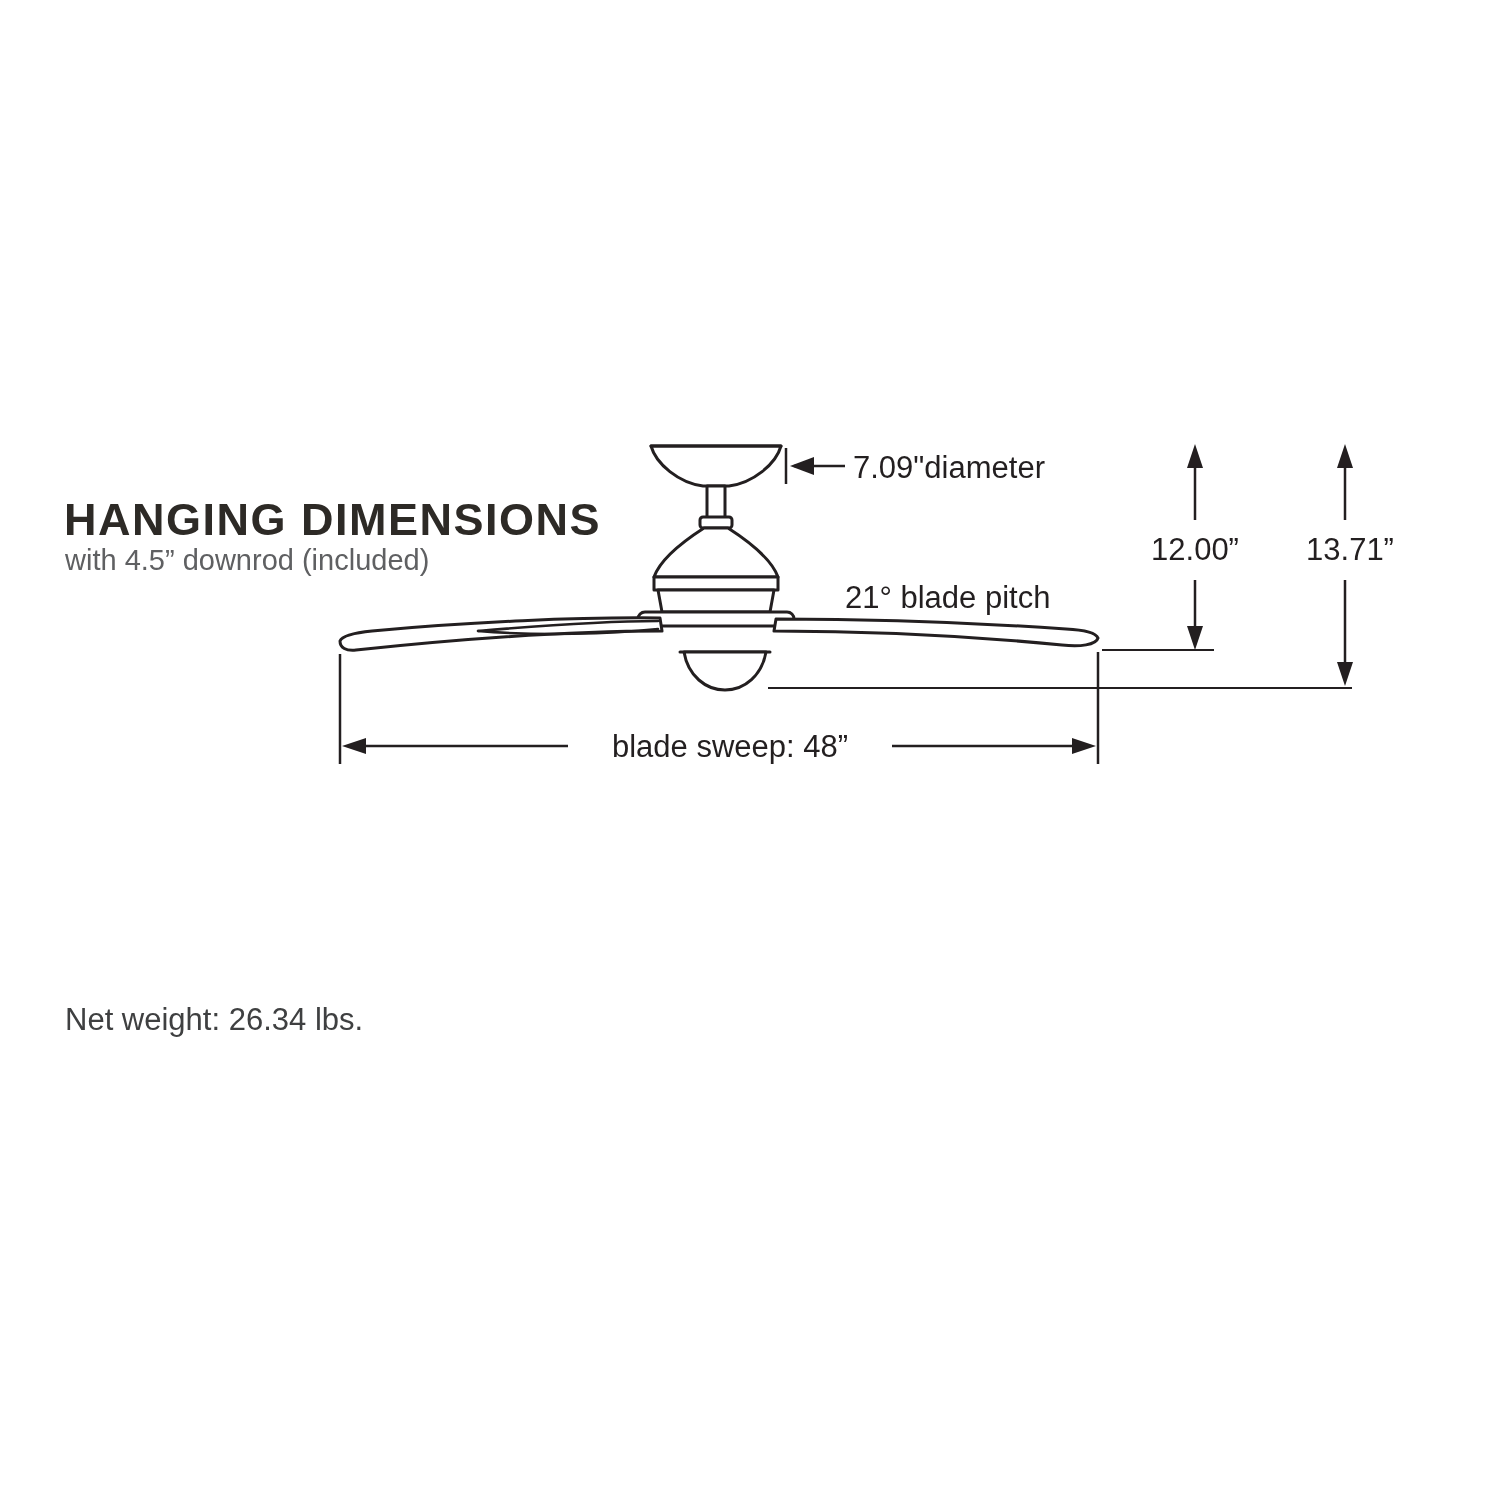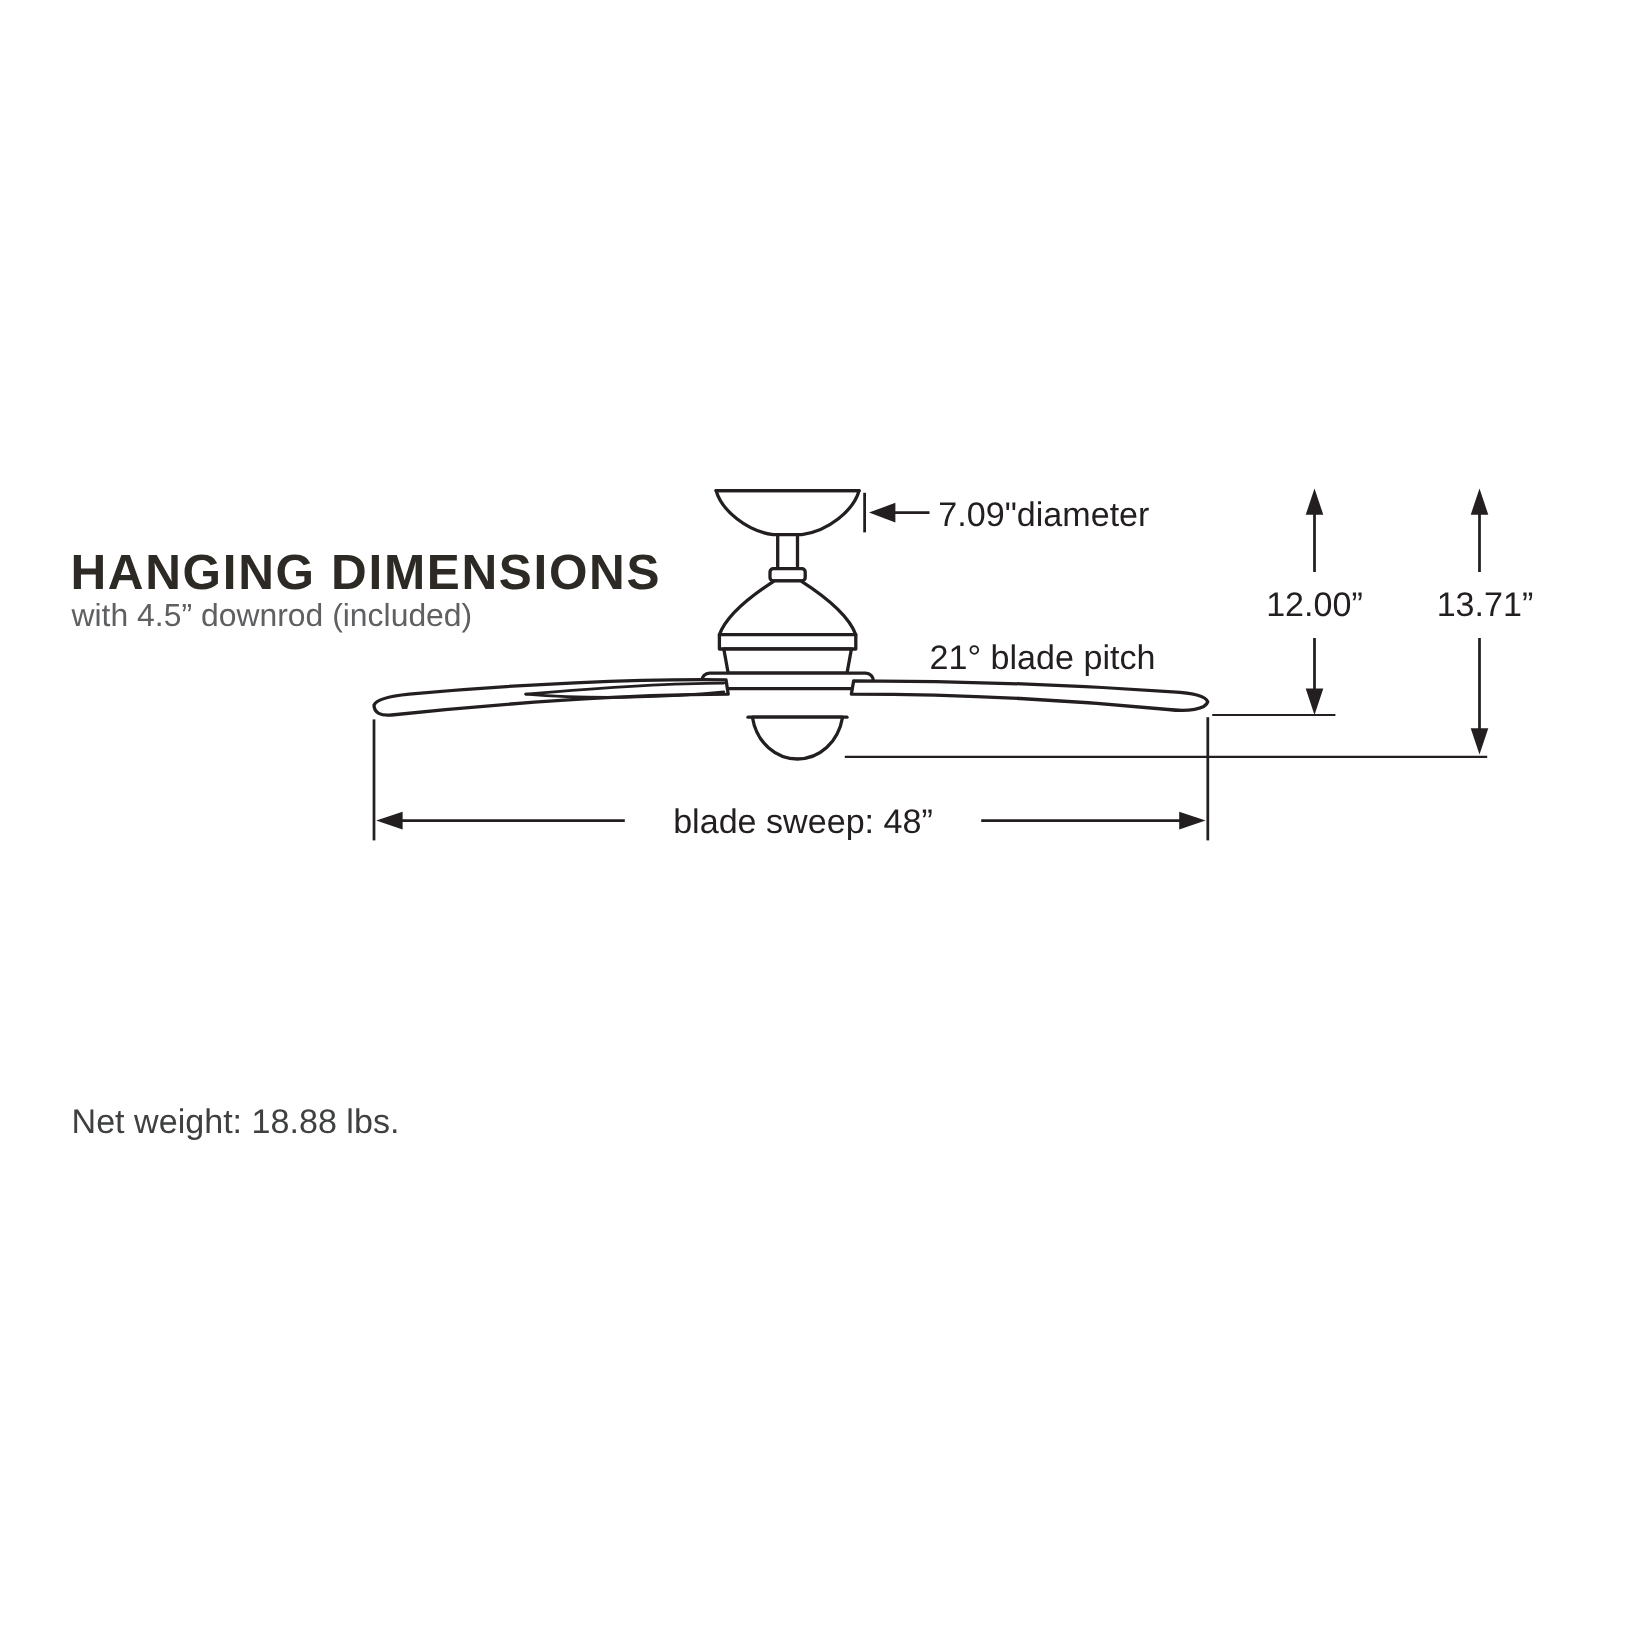--- a/index.html
+++ b/index.html
@@ -55,21 +55,21 @@
     fill: #231f20;
   }
 </style>
 </head>
 <body>
 
 <div class="page">
 
   <div class="title">HANGING DIMENSIONS</div>
   <div class="subtitle">with 4.5” downrod (included)</div>
-  <div class="net-weight">Net weight: 18.88 lbs.</div>
+  <div class="net-weight">Net weight: 26.34 lbs.</div>
 
   <svg class="diagram-svg" viewBox="0 0 1500 1500" xmlns="http://www.w3.org/2000/svg">
 
     <g stroke="#231f20" stroke-width="3" fill="none" stroke-linejoin="round" stroke-linecap="round">
 
       <path d="M651 446 L781 446 C776 464 753 483 729 486 L703 486 C679 483 656 464 651 446 Z" fill="#ffffff"></path>
       <line x1="651" y1="446" x2="781" y2="446"></line>
 
       <rect x="707" y="486" width="18" height="34" fill="#ffffff"></rect>
       <rect x="700" y="517" width="32" height="11" rx="3" fill="#ffffff"></rect>

